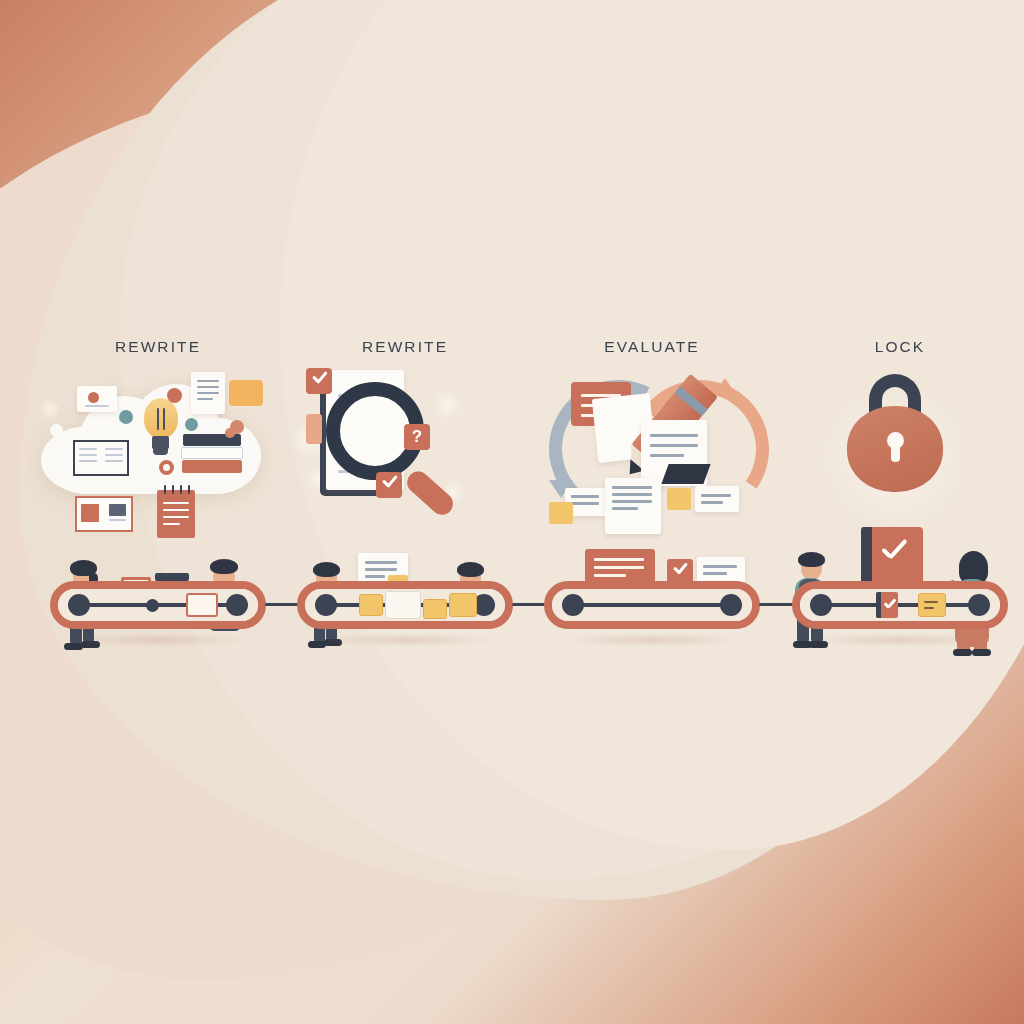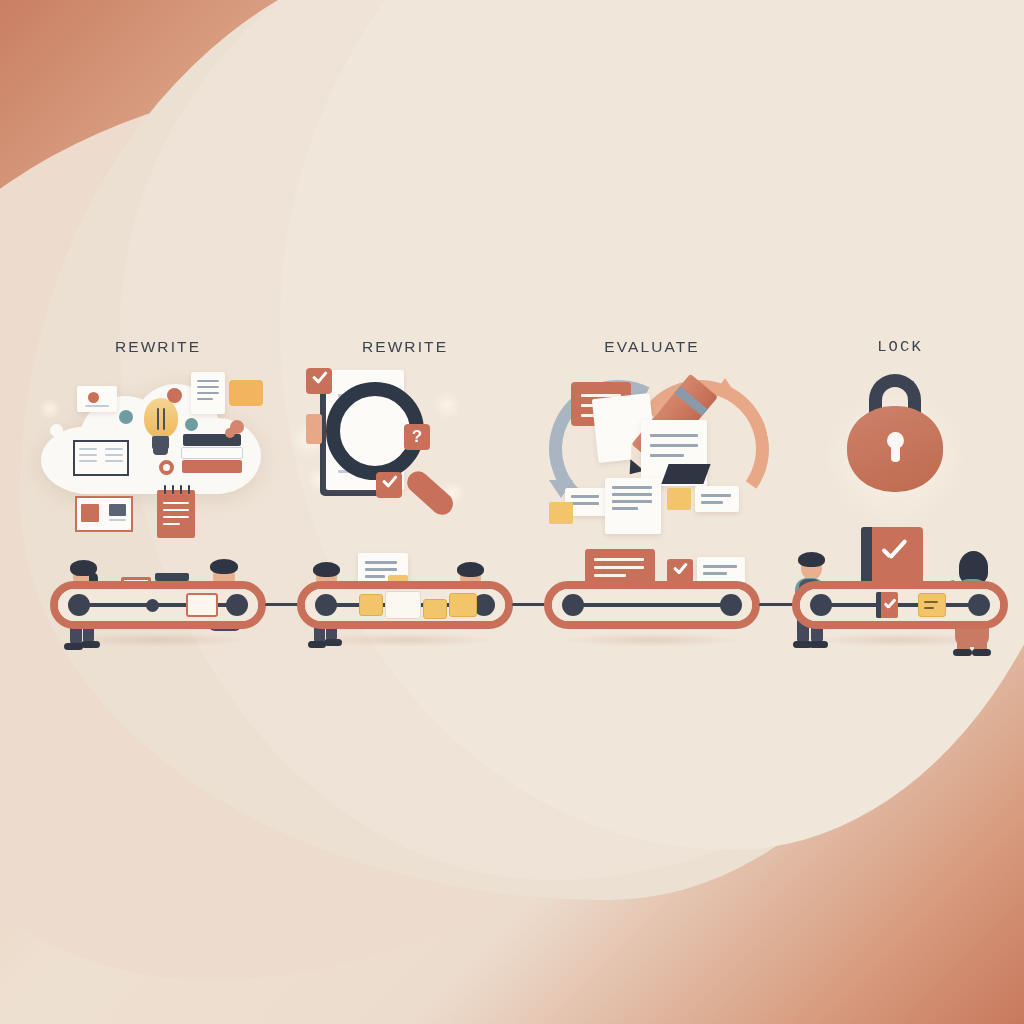--- a/index.html
+++ b/index.html
@@ -21,21 +21,21 @@
     border-radius:48% 52% 40% 60% / 58% 42% 58% 42%;}
   .blob-3{left:120px;top:-120px;width:900px;height:1000px;background:#eee3d6;
     border-radius:55% 45% 52% 48% / 45% 55% 45% 55%;}
   .blob-4{left:280px;top:-200px;width:820px;height:1050px;background:#f0e6da;
     border-radius:60% 40% 45% 55% / 50% 50% 50% 50%;}
   .glow{position:absolute;border-radius:50%;
     background:radial-gradient(circle,rgba(255,248,238,.75) 0%,rgba(255,248,238,0) 70%);}
 
   
   .panel{position:absolute;top:330px;width:250px;height:320px;}
-  #p1{left:33px;} #p2{left:280px;} #p3{left:527px;} #p4{left:775px;font-family:Liberation Mono, monospace;}
+  #p1{left:33px;} #p2{left:280px;} #p3{left:527px;} #p4{left:775px;}
 
   .panel-label{
     position:absolute;top:8px;left:0;width:100%;text-align:center;
     font-size:15.5px;letter-spacing:2.1px;color:#3b4250;font-weight:400;
     white-space:nowrap;
   }
   .art{position:absolute;left:0;top:32px;width:250px;height:180px;}
   .scene{position:absolute;left:0;top:225px;width:250px;height:95px;}
 
   

